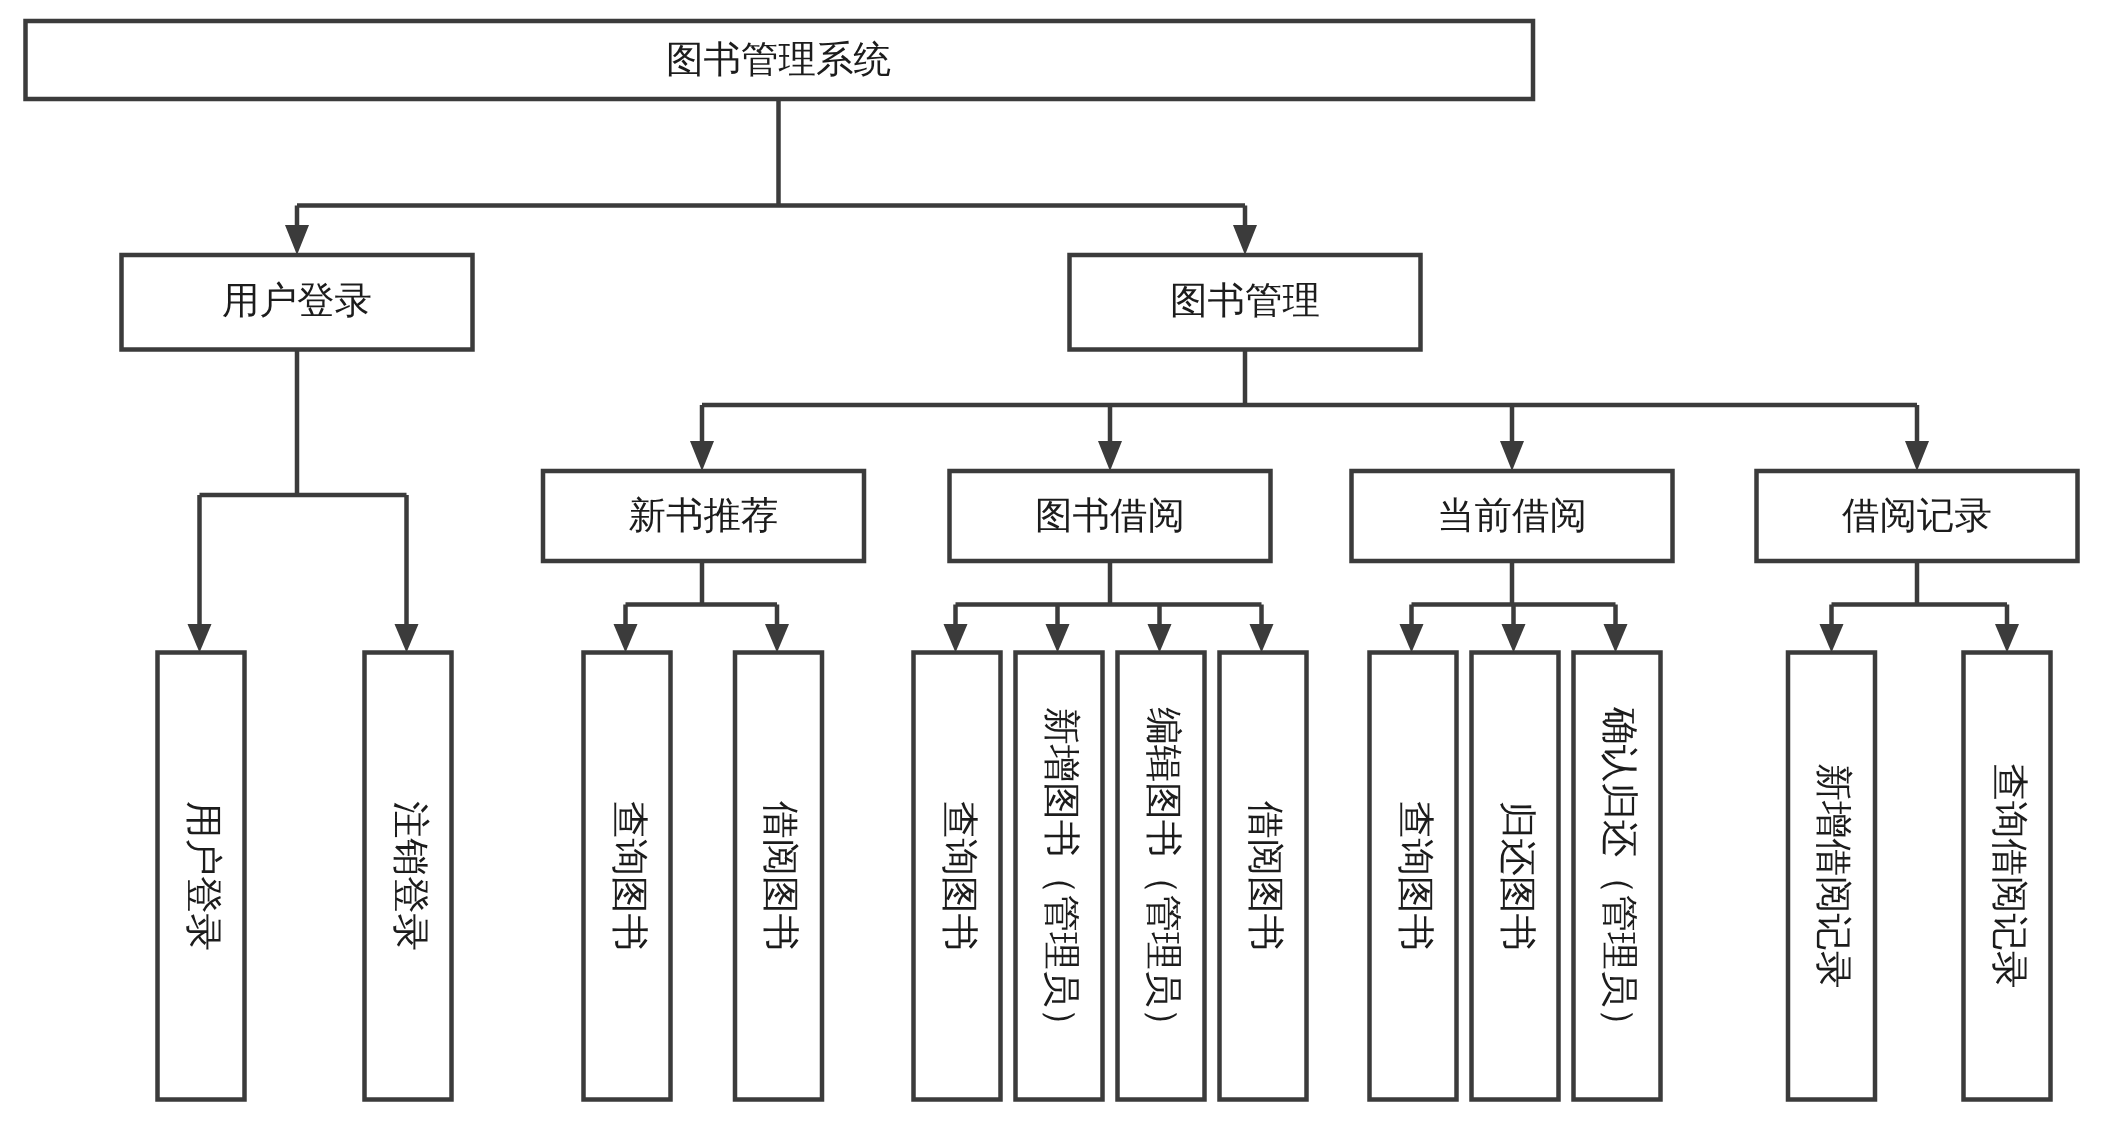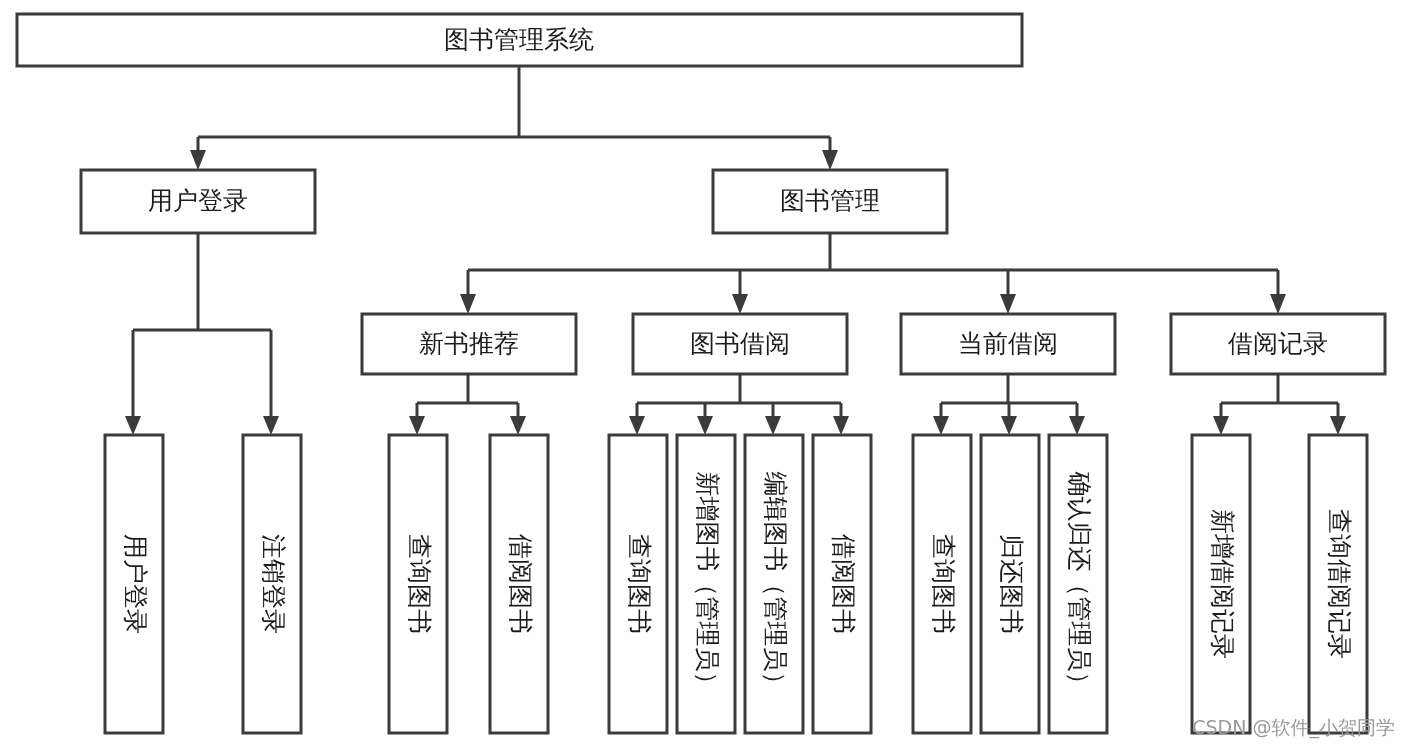--- a/index.html
+++ b/index.html
@@ -239,15 +239,14 @@
       <rect class="node-box" x="1192" y="435" width="58" height="298"></rect>
       <text class="node-label-vert" x="1221" y="584" transform="rotate(90 1221 584)">新增借阅记录</text>
     </g>
     <g>
       <rect class="node-box" x="1309" y="435" width="58" height="298"></rect>
       <text class="node-label-vert" x="1338" y="584" transform="rotate(90 1338 584)">查询借阅记录</text>
     </g>
 
   </svg>
 
-  <div class="watermark">CSDN @软件_小贺同学</div>
 
 </div>
 
 </body></html>

